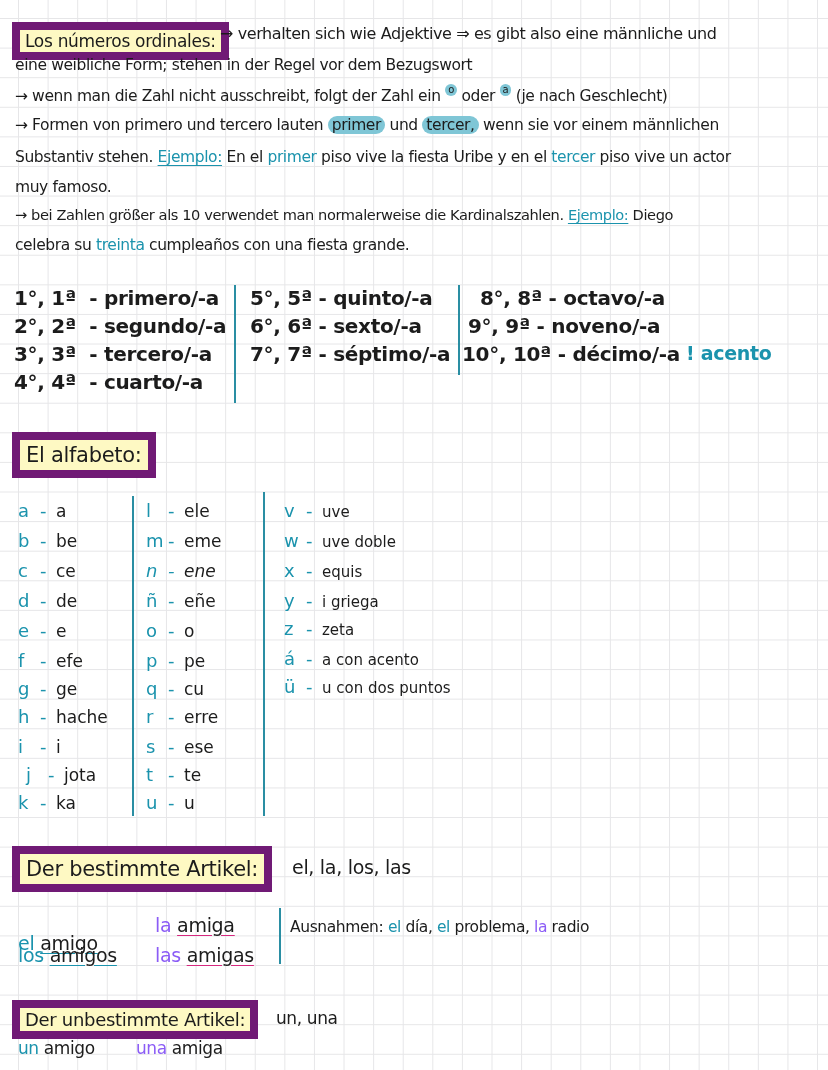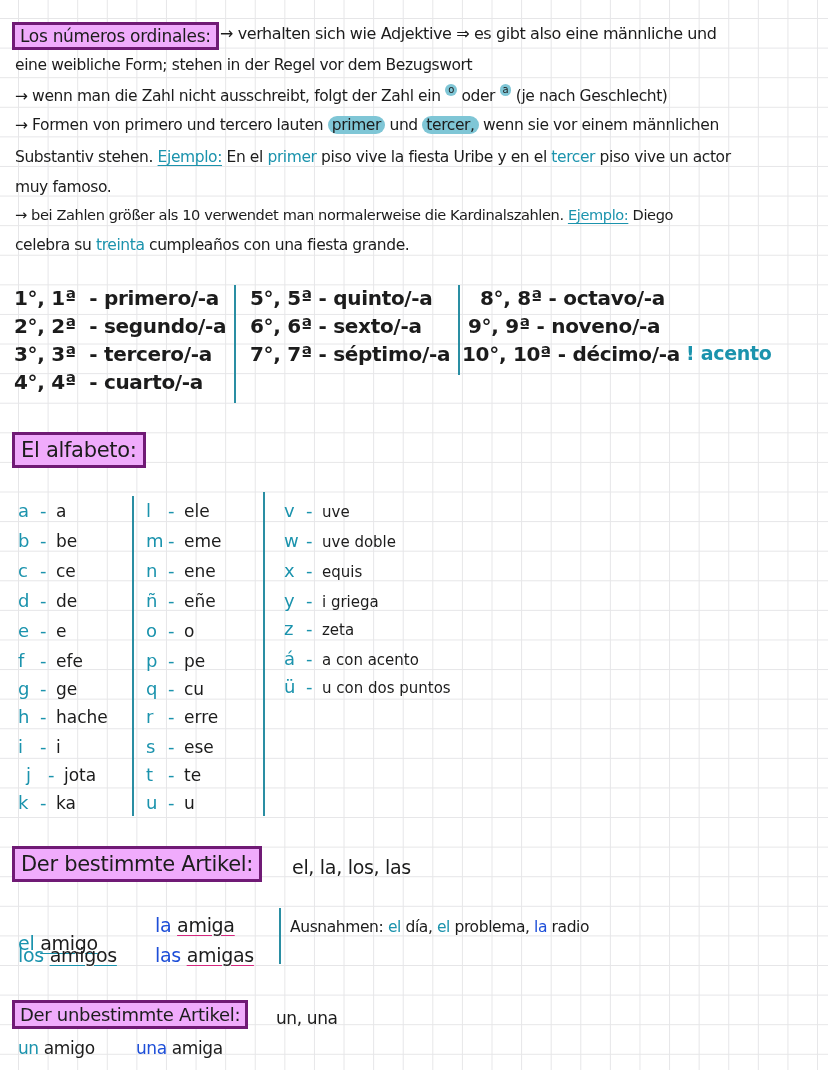--- a/index.html
+++ b/index.html
@@ -11,25 +11,25 @@
       linear-gradient(to bottom, #e6e6e8 1px, transparent 1px);
     background-size: 29.6px 29.6px;
     background-position: 18px 18px;
     font-family: "DejaVu Sans", sans-serif;
     color: #1c1c1c;
   }
   .abs { position: absolute; white-space: nowrap; }
   .note { font-size: 15.5px; letter-spacing: -0.4px; color: #1c1c1c; }
   .big { font-size: 19px; letter-spacing: -0.3px; }
   .teal { color: #1b93ad; }
-  .pink { color: #1d4ed8; }
+  .pink { color: #8b5cf6; }
   .u-teal { text-decoration: underline; text-decoration-color: #1b93ad; text-underline-offset: 3px; }
   .u-pink { text-decoration: underline; text-decoration-color: #d6287f; text-underline-offset: 3px; }
   .headbox {
-    position: absolute; border: 3px solid #701a75; background: #f0abfc;
+    position: absolute; border: 8px solid #701a75; background: #fef9c3;
     padding: 1px 5px; font-size: 17px; letter-spacing: -0.3px; white-space: nowrap;
   }
   .headbox.lg { font-size: 21px; padding: 3px 6px; }
   .hl { background: #7fc6d6; border-radius: 9px; padding: 0 4px; }
   .sup-hl { display:inline-block; background:#7fc6d6; border-radius:6px; font-size:10px; padding:0 3px; vertical-align: 8px; line-height: 12px;}
   .vline { position: absolute; width: 2px; background: #2a8ea3; }
   .ord-row { position: absolute; font-size: 20px; letter-spacing: -0.3px; white-space: nowrap; font-weight: bold; }
   .alpha { position: absolute; font-size: 18px; white-space: nowrap; }
   .alpha .letter { color: #1b93ad; display: inline-block; width: 22px; }
   .alpha .dash { color: #1b93ad; display: inline-block; width: 16px; }
@@ -119,21 +119,21 @@
   <div class="alpha" style="left:18px; top:736px;"><span class="letter">i</span><span class="dash">-</span><span class="name">i</span></div>
   <div class="alpha" style="left:18px; top:764px;padding-left:8px;"><span class="letter">j</span><span class="dash">-</span><span class="name">jota</span></div>
   <div class="alpha" style="left:18px; top:792px;"><span class="letter">k</span><span class="dash">-</span><span class="name">ka</span></div>
 </div>
 
 <div class="vline" style="left:132px; top:496px; height:320px;"></div>
 
 <div>
   <div class="alpha" style="left:146px; top:500px;"><span class="letter">l</span><span class="dash">-</span><span class="name">ele</span></div>
   <div class="alpha" style="left:146px; top:530px;"><span class="letter">m</span><span class="dash">-</span><span class="name">eme</span></div>
-  <div class="alpha" style="left:146px; top:560px;"><span class="letter">n</span><span class="dash">-</span><span class="name">ene</span></div>
+  <div class="alpha" style="left:146px; top:560px;font-style:italic;"><span class="letter">n</span><span class="dash">-</span><span class="name">ene</span></div>
   <div class="alpha" style="left:146px; top:590px;"><span class="letter">ñ</span><span class="dash">-</span><span class="name">eñe</span></div>
   <div class="alpha" style="left:146px; top:620px;"><span class="letter">o</span><span class="dash">-</span><span class="name">o</span></div>
   <div class="alpha" style="left:146px; top:650px;"><span class="letter">p</span><span class="dash">-</span><span class="name">pe</span></div>
   <div class="alpha" style="left:146px; top:678px;"><span class="letter">q</span><span class="dash">-</span><span class="name">cu</span></div>
   <div class="alpha" style="left:146px; top:706px;"><span class="letter">r</span><span class="dash">-</span><span class="name">erre</span></div>
   <div class="alpha" style="left:146px; top:736px;"><span class="letter">s</span><span class="dash">-</span><span class="name">ese</span></div>
   <div class="alpha" style="left:146px; top:764px;"><span class="letter">t</span><span class="dash">-</span><span class="name">te</span></div>
   <div class="alpha" style="left:146px; top:792px;"><span class="letter">u</span><span class="dash">-</span><span class="name">u</span></div>
 </div>
 

